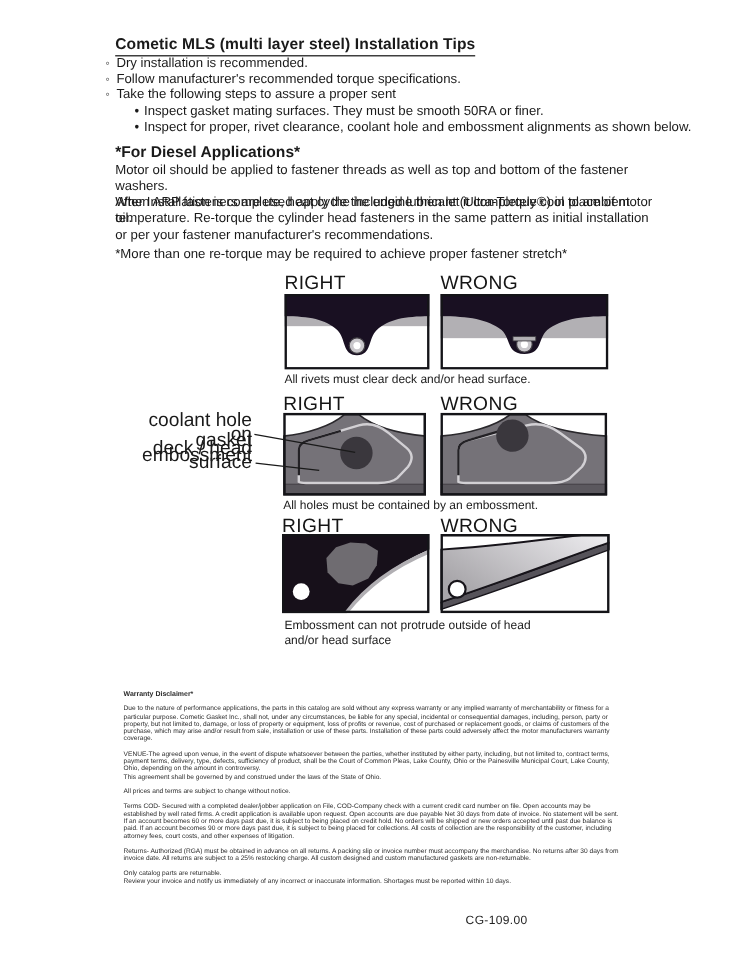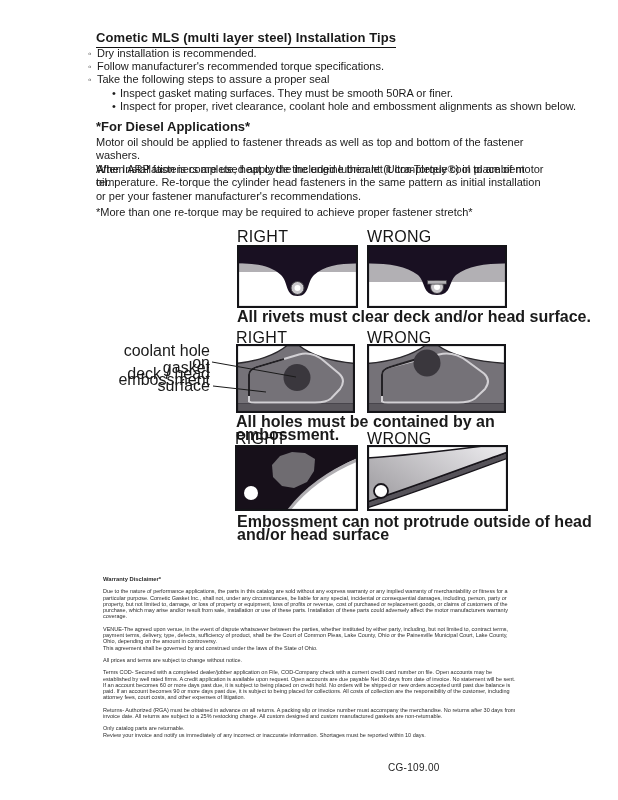--- a/index.html
+++ b/index.html
@@ -14,40 +14,40 @@
   }
   .tips{font-size:11px;line-height:13.2px;}
   .tip-row{white-space:nowrap;}
   .marker{display:inline-block;width:9px;font-size:10px;}
   .sub{padding-left:24px;}
   .sub .marker{font-size:11px;width:8px;}
   .h2{font-size:13px;font-weight:bold;}
   .body-par{font-size:11px;line-height:13.4px;white-space:pre-line;width:450px;}
   .figlabel{font-size:16px;color:#151515;text-align:left;letter-spacing:0.3px;}
   .fig-box svg{display:block;}
-  .caption{font-size:16px;line-height:12.6px;white-space:pre-line;font-weight:bold;}
+  .caption{font-size:10px;line-height:12.6px;white-space:pre-line;}
   .anno{font-size:16px;line-height:11.6px;text-align:right;white-space:pre-line;width:100px;}
   .legal{width:415px;font-size:5.5px;line-height:6.3px;color:#2b2b2b;}
   .legal p{margin:0 0 6px 0;white-space:pre-line;}
   .legal-head{font-size:5.8px;font-weight:bold;margin:0 0 6px 0;}
   .doc-num{font-size:10px;color:#222;letter-spacing:0.3px;}
 </style>
 </head>
 <body>
 
 <div class="sheet">
 
   <div class="abs" style="left:96px;top:28px;">
     <span class="page-title">Cometic MLS (multi layer steel) Installation Tips</span>
   </div>
 
   <div class="abs tips" style="left:88px;top:47px;">
     <div class="tip-row"><span class="marker">◦</span><span>Dry installation is recommended.</span></div>
     <div class="tip-row"><span class="marker">◦</span><span>Follow manufacturer's recommended torque specifications.</span></div>
-    <div class="tip-row"><span class="marker">◦</span><span>Take the following steps to assure a proper seal</span></div>
+    <div class="tip-row"><span class="marker">◦</span><span>Take the following steps to assure a proper sent</span></div>
     <div class="tip-row sub"><span class="marker">•</span><span>Inspect gasket mating surfaces.  They must be smooth 50RA or finer.</span></div>
     <div class="tip-row sub"><span class="marker">•</span><span>Inspect for proper, rivet clearance, coolant hole and embossment alignments as shown below.</span></div>
   </div>
 
   <div class="abs h2" style="left:96px;top:119px;">*For Diesel Applications*</div>
   <div class="abs body-par" style="left:96px;top:136px;">Motor oil should be applied to fastener threads as well as top and bottom of the fastener washers.
 When ARP fasteners are used apply the included lubricant (Ultra-Torque®) in place of motor oil.</div>
   <div class="abs body-par" style="left:96px;top:163px;">After Installation is complete, heat cycle the engine then let it completely cool to ambient
 temperature. Re-torque the cylinder head fasteners in the same pattern as initial installation
 or per your fastener manufacturer's recommendations.</div>

